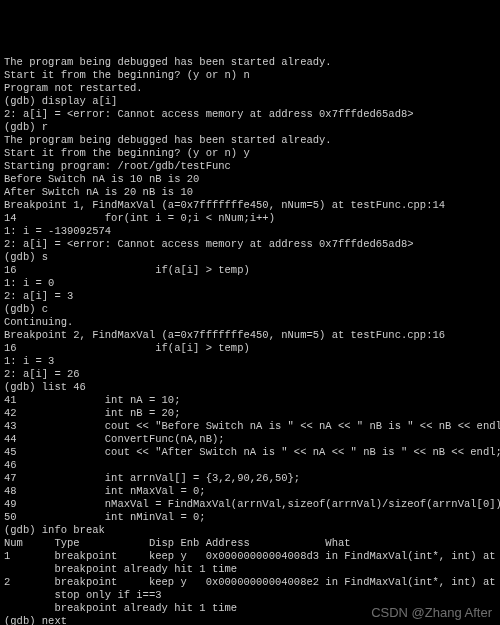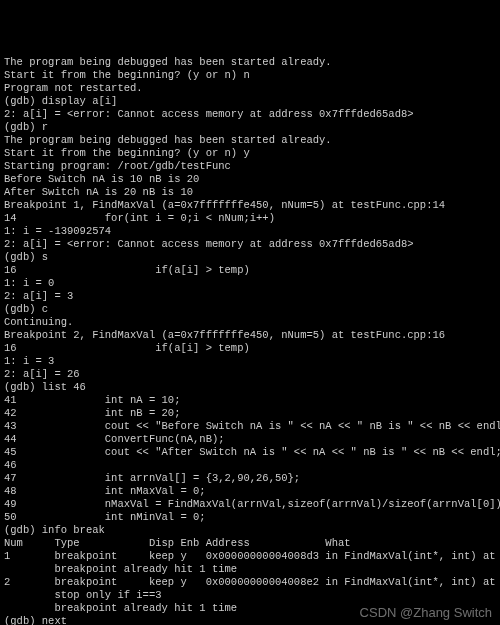--- a/index.html
+++ b/index.html
@@ -26,16 +26,16 @@
     font-family: Arial, sans-serif;
     font-size: 13px;
   }
 </style>
 </head>
 <body>
 
 
 
 <div id="terminal"><span class="line">The program being debugged has been started already.</span><span class="line">Start it from the beginning? (y or n) n</span><span class="line">Program not restarted.</span><span class="line">(gdb) display a[i]</span><span class="line">2: a[i] = &lt;error: Cannot access memory at address 0x7fffded65ad8&gt;</span><span class="line">(gdb) r</span><span class="line">The program being debugged has been started already.</span><span class="line">Start it from the beginning? (y or n) y</span><span class="line">Starting program: /root/gdb/testFunc</span><span class="line">Before Switch nA is 10 nB is 20</span><span class="line">After Switch nA is 20 nB is 10</span><span class="line"></span><span class="line">Breakpoint 1, FindMaxVal (a=0x7fffffffe450, nNum=5) at testFunc.cpp:14</span><span class="line">14              for(int i = 0;i &lt; nNum;i++)</span><span class="line">1: i = -139092574</span><span class="line">2: a[i] = &lt;error: Cannot access memory at address 0x7fffded65ad8&gt;</span><span class="line">(gdb) s</span><span class="line">16                      if(a[i] &gt; temp)</span><span class="line">1: i = 0</span><span class="line">2: a[i] = 3</span><span class="line">(gdb) c</span><span class="line">Continuing.</span><span class="line"></span><span class="line">Breakpoint 2, FindMaxVal (a=0x7fffffffe450, nNum=5) at testFunc.cpp:16</span><span class="line">16                      if(a[i] &gt; temp)</span><span class="line">1: i = 3</span><span class="line">2: a[i] = 26</span><span class="line">(gdb) list 46</span><span class="line">41              int nA = 10;</span><span class="line">42              int nB = 20;</span><span class="line">43              cout &lt;&lt; "Before Switch nA is " &lt;&lt; nA &lt;&lt; " nB is " &lt;&lt; nB &lt;&lt; endl;</span><span class="line">44              ConvertFunc(nA,nB);</span><span class="line">45              cout &lt;&lt; "After Switch nA is " &lt;&lt; nA &lt;&lt; " nB is " &lt;&lt; nB &lt;&lt; endl;</span><span class="line">46</span><span class="line">47              int arrnVal[] = {3,2,90,26,50};</span><span class="line">48              int nMaxVal = 0;</span><span class="line">49              nMaxVal = FindMaxVal(arrnVal,sizeof(arrnVal)/sizeof(arrnVal[0]));</span><span class="line">50              int nMinVal = 0;</span><span class="line">(gdb) info break</span><span class="line">Num     Type           Disp Enb Address            What</span><span class="line">1       breakpoint     keep y   0x00000000004008d3 in FindMaxVal(int*, int) at testFunc.cpp:</span><span class="line">        breakpoint already hit 1 time</span><span class="line">2       breakpoint     keep y   0x00000000004008e2 in FindMaxVal(int*, int) at testFunc.cpp:</span><span class="line">        stop only if i==3</span><span class="line">        breakpoint already hit 1 time</span><span class="line">(gdb) next</span><span class="line"></span></div>
-<div class="watermark">CSDN @Zhang Switch</div>
+<div class="watermark">CSDN @Zhang After</div>
 
 
 
 
 </body></html>

